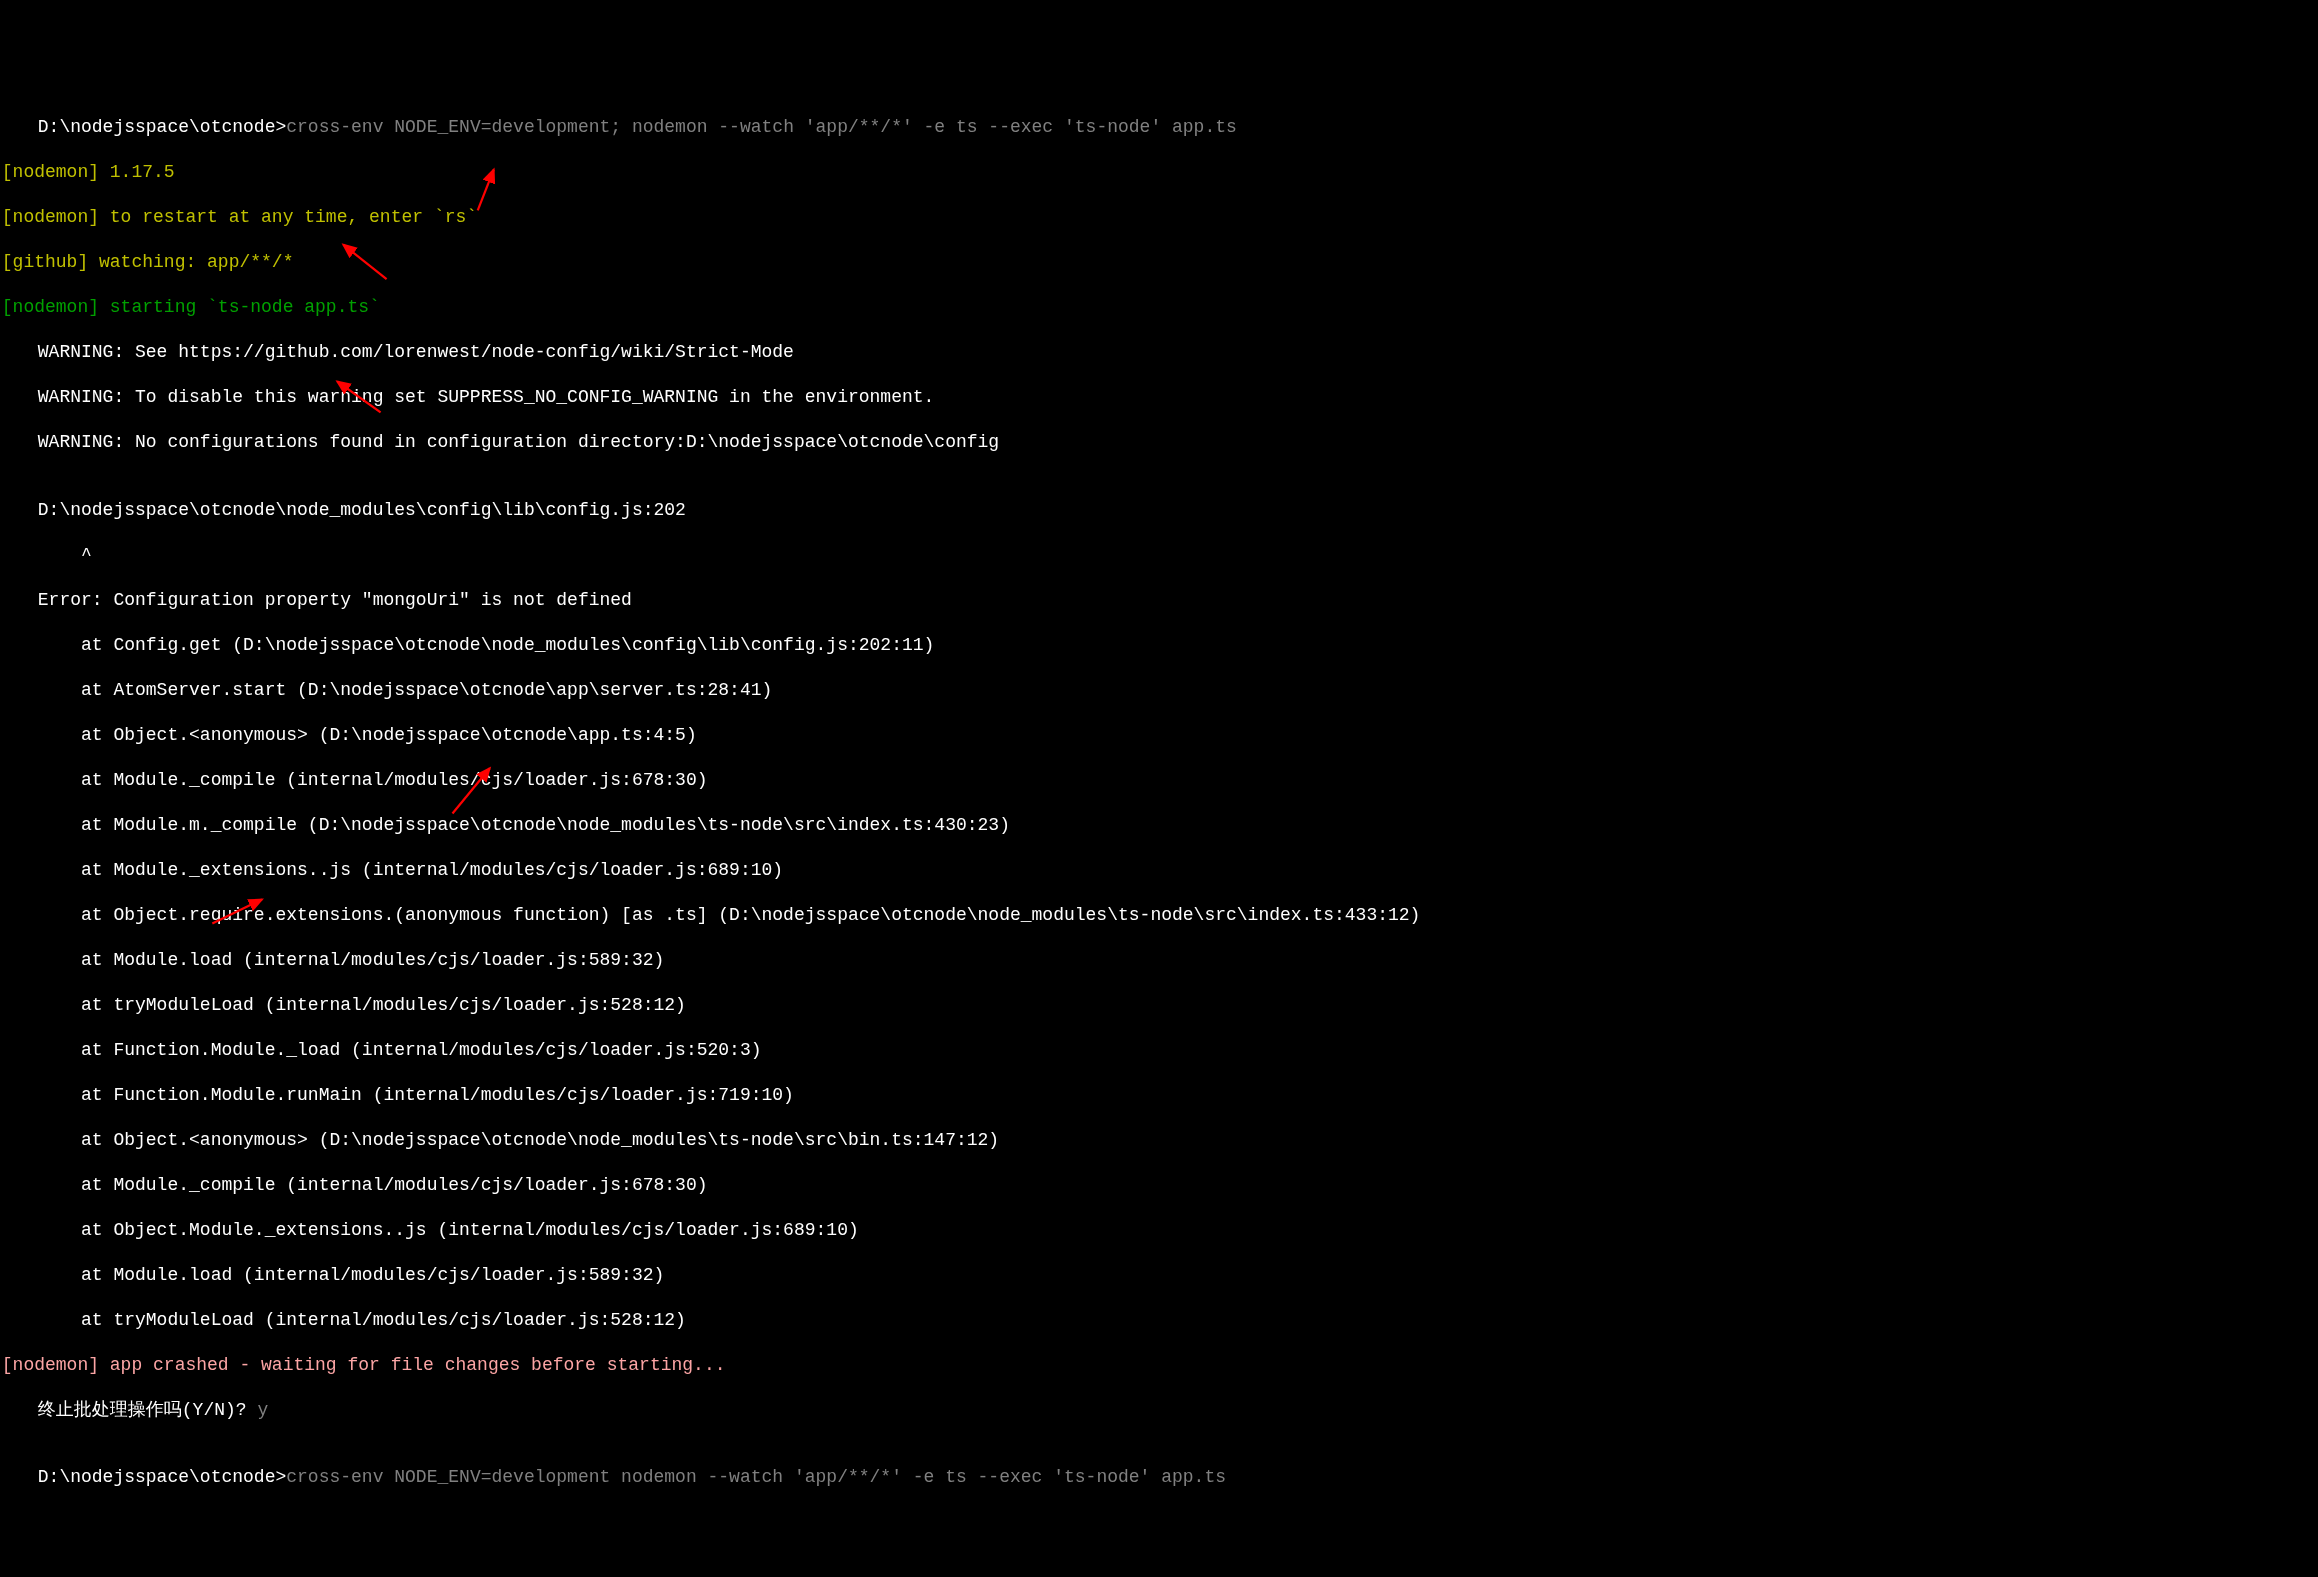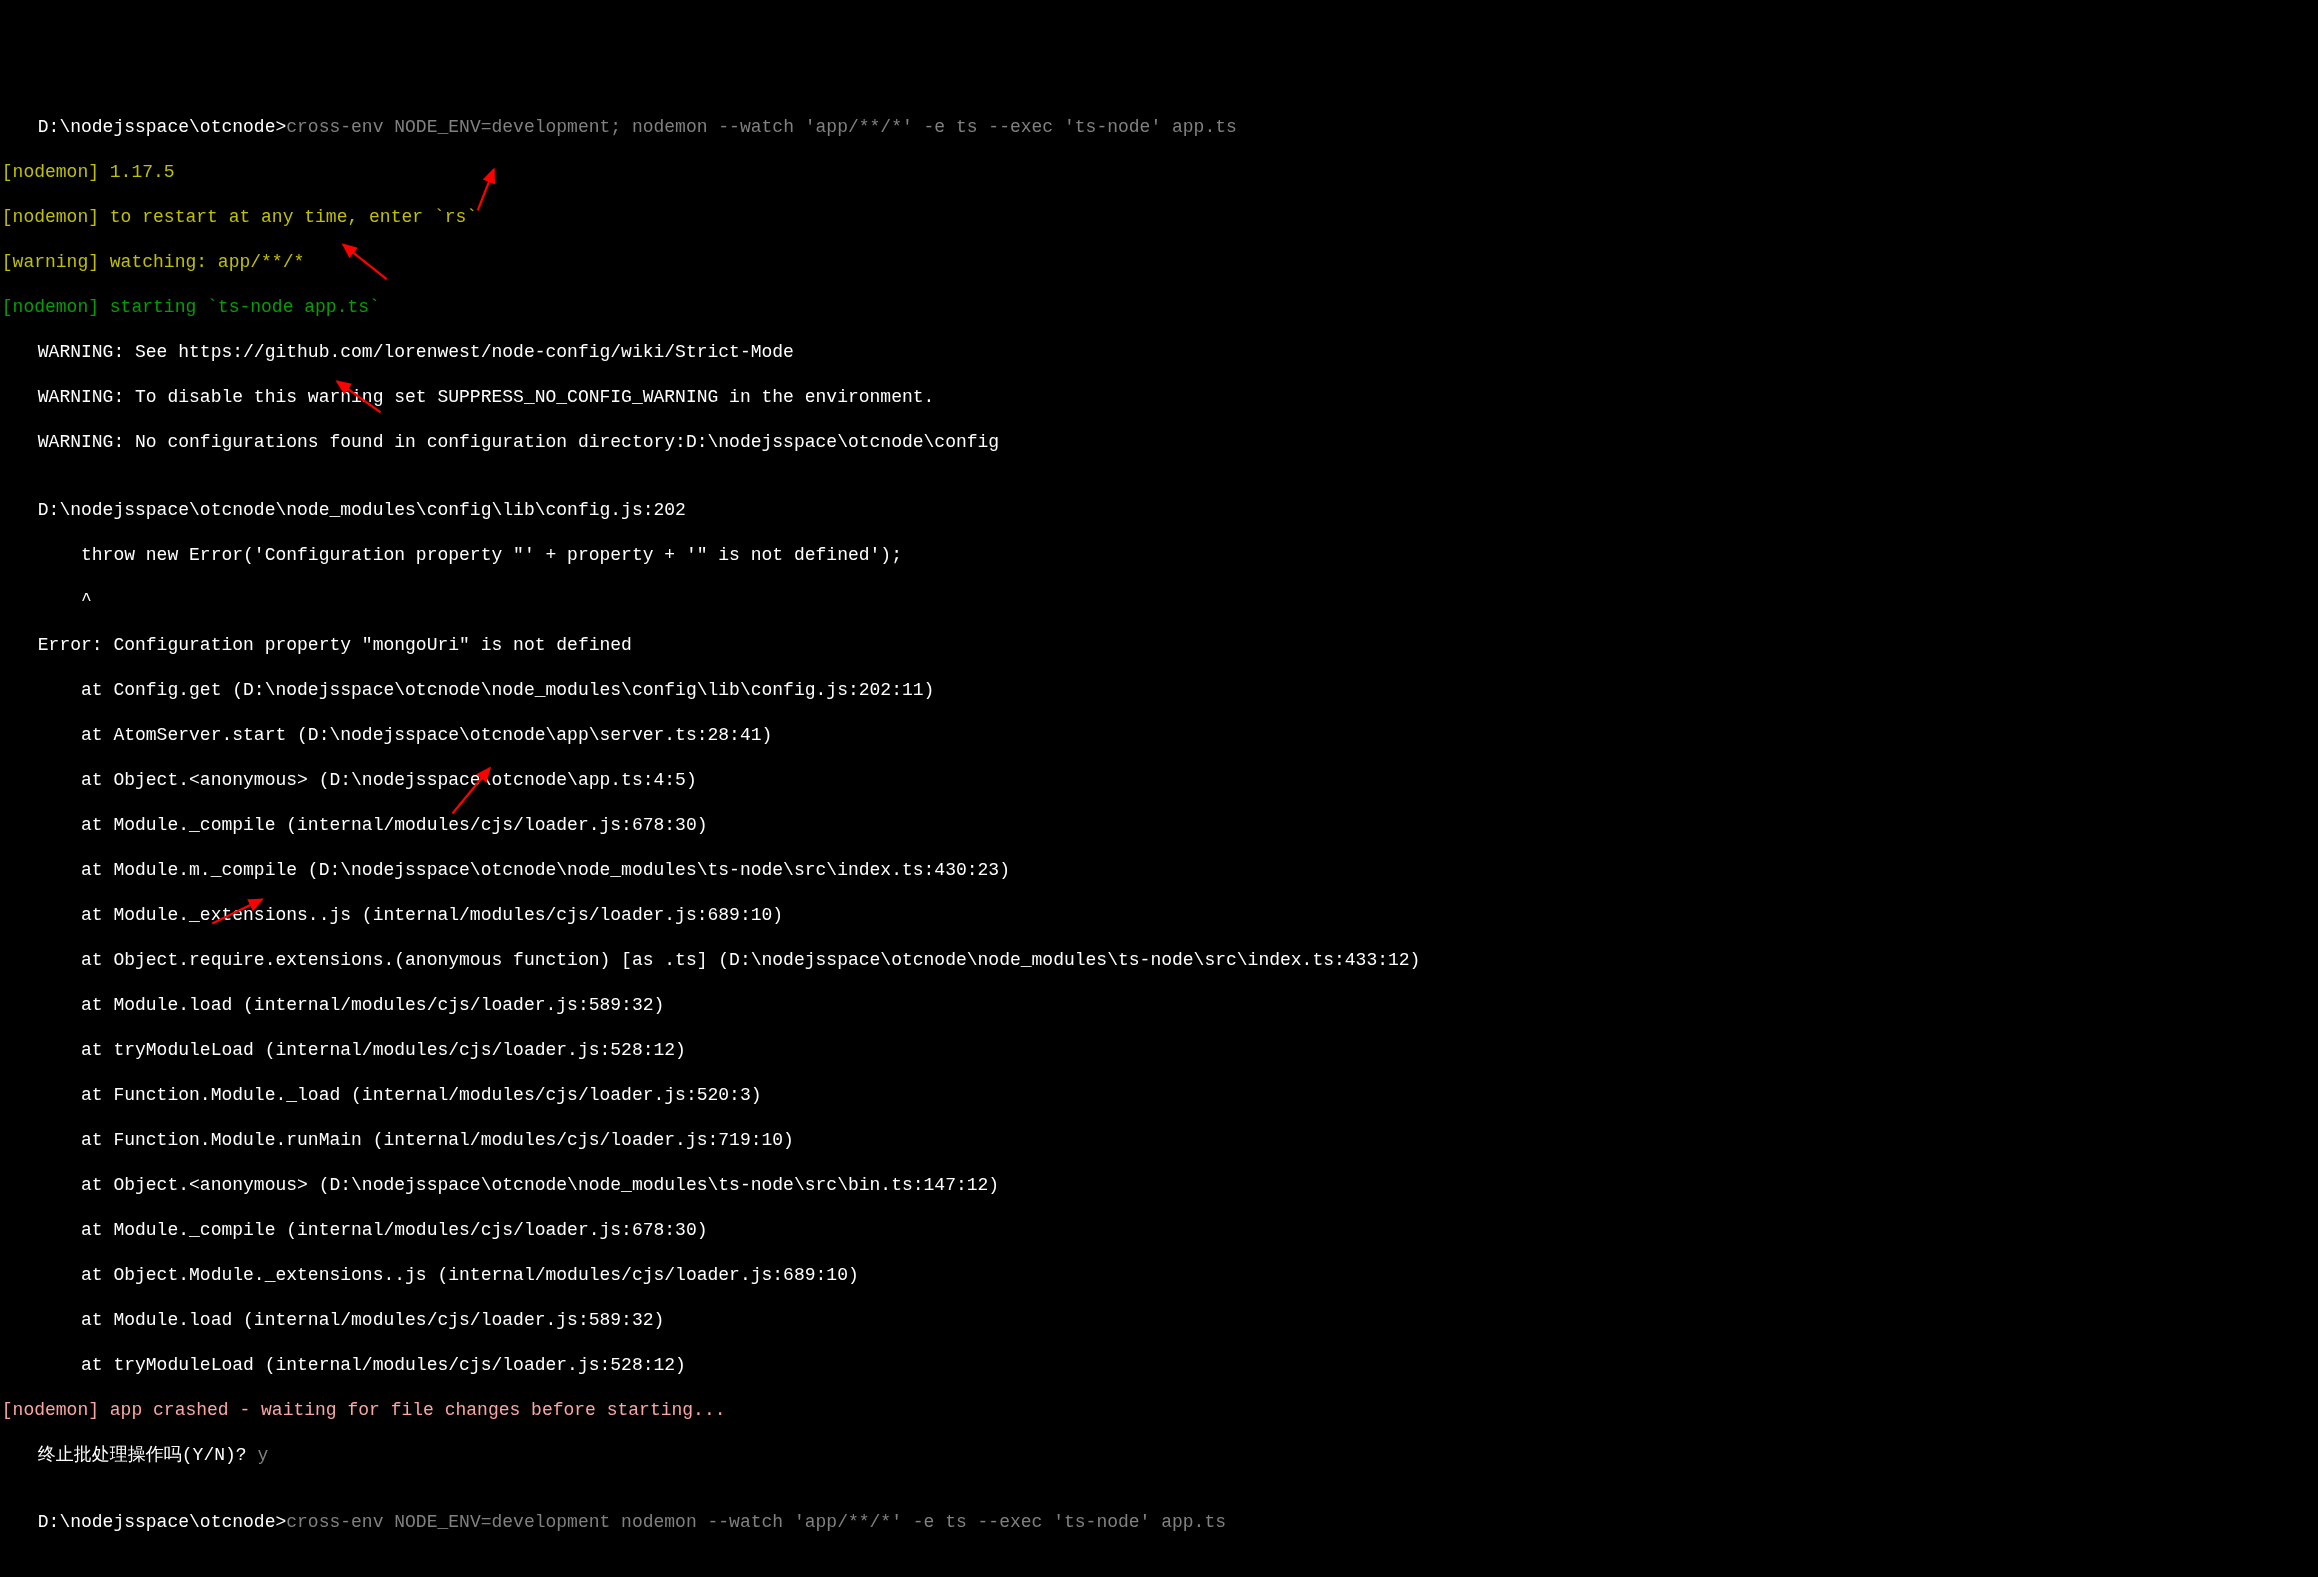--- a/index.html
+++ b/index.html
@@ -28,28 +28,27 @@
 </style>
 </head>
 <body>
 
 
 
 <div class="arrow-wrap">
 <span class="line"><span class="white">D:\nodejsspace\otcnode&gt;</span><span class="gray">cross-env NODE_ENV=development; nodemon --watch 'app/**/*' -e ts --exec 'ts-node' app.ts</span></span>
 <span class="line yellow">[nodemon] 1.17.5</span>
 <span class="line yellow">[nodemon] to restart at any time, enter `rs`</span>
-<span class="line yellow">[warning] watching: app/**/*</span>
+<span class="line yellow">[github] watching: app/**/*</span>
 <span class="line green">[nodemon] starting `ts-node app.ts`</span>
 <span class="line white">WARNING: See https://github.com/lorenwest/node-config/wiki/Strict-Mode</span>
 <span class="line white">WARNING: To disable this warning set SUPPRESS_NO_CONFIG_WARNING in the environment.</span>
 <span class="line white">WARNING: No configurations found in configuration directory:D:\nodejsspace\otcnode\config</span>
 <span class="line"></span>
 <span class="line white">D:\nodejsspace\otcnode\node_modules\config\lib\config.js:202</span>
-<span class="line white">    throw new Error('Configuration property "' + property + '" is not defined');</span>
 <span class="line white">    ^</span>
 <span class="line white">Error: Configuration property "mongoUri" is not defined</span>
 <span class="line white">    at Config.get (D:\nodejsspace\otcnode\node_modules\config\lib\config.js:202:11)</span>
 <span class="line white">    at AtomServer.start (D:\nodejsspace\otcnode\app\server.ts:28:41)</span>
 <span class="line white">    at Object.&lt;anonymous&gt; (D:\nodejsspace\otcnode\app.ts:4:5)</span>
 <span class="line white">    at Module._compile (internal/modules/cjs/loader.js:678:30)</span>
 <span class="line white">    at Module.m._compile (D:\nodejsspace\otcnode\node_modules\ts-node\src\index.ts:430:23)</span>
 <span class="line white">    at Module._extensions..js (internal/modules/cjs/loader.js:689:10)</span>
 <span class="line white">    at Object.require.extensions.(anonymous function) [as .ts] (D:\nodejsspace\otcnode\node_modules\ts-node\src\index.ts:433:12)</span>
 <span class="line white">    at Module.load (internal/modules/cjs/loader.js:589:32)</span>

